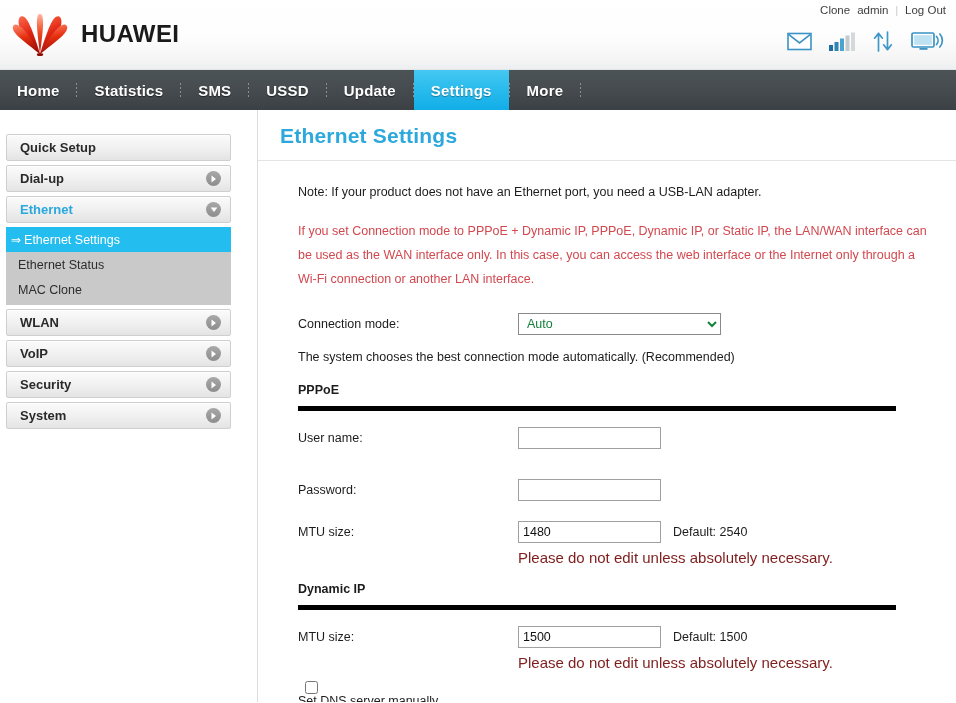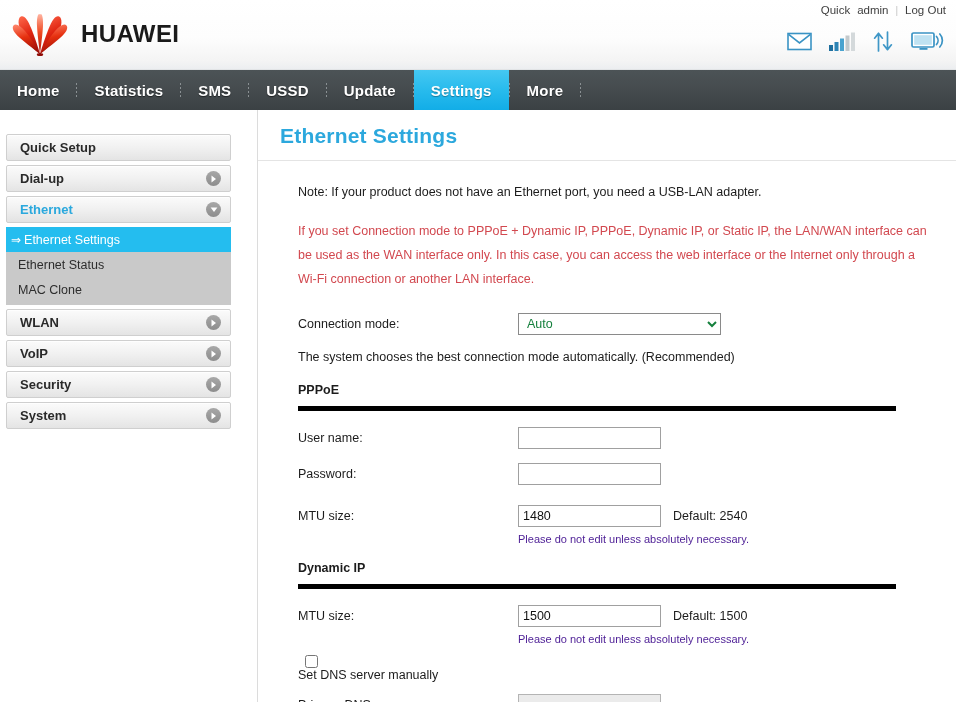--- a/index.html
+++ b/index.html
@@ -253,22 +253,22 @@
     color: #555;
   }
   .side-note {
     font-size: 12.5px;
     color: #1c1c1c;
     margin-left: 12px;
     padding-top: 4px;
     white-space: nowrap;
   }
   .helper {
-    font-size: 11px;
-    color: #4c1d95;
+    font-size: 15px;
+    color: #7f1d1d;
     margin: 6px 0 0 220px;
   }
 
   .section-head {
     font-size: 12.5px;
     font-weight: bold;
     color: #1c1c1c;
     margin: 16px 0 0 0;
     padding-bottom: 9px;
     border-bottom: 5px solid #000000;
@@ -323,21 +323,21 @@
         <path d="M32 41 C36 34 41 25 47 18 C52 12 56.5 10 58.5 12.5 C60.5 15 58.5 19.5 52 25 C45 31 37 37 32 41 Z" fill="url(#pr2)"></path>
         <path d="M32 41 C31 33 29.5 22 29 13 C28.6 5.5 29.8 1 31.2 1 C32 1 32.4 2 32.6 4 C32 16 32 30 32 41 Z" fill="url(#pr3)"></path>
         <path d="M32 41 C33 33 34.5 22 35 13 C35.4 5.5 34.2 1 32.8 1 C32.2 1 31.8 2 31.6 4 C32 16 32 30 32 41 Z" fill="url(#pr3)"></path>
         <ellipse cx="32" cy="41.4" rx="3.2" ry="1.5" fill="#8e0c06"></ellipse>
       </g>
     </svg>
     <span class="logo-text">HUAWEI</span>
   </div>
 
   <div class="header-links">
-    <a>Quick</a>
+    <a>Clone</a>
     <a>admin</a>
     <span class="hl-sep">|</span>
     <a>Log Out</a>
   </div>
 
   <div class="header-icons">
 
     <svg class="ico" width="25" height="19" viewBox="0 0 25 19">
       <rect x="1" y="1.5" width="23" height="16" fill="#ffffff" stroke="#3a93c4" stroke-width="1.6"></rect>
       <path d="M1.6 2.3 L12.5 11 L23.4 2.3" fill="none" stroke="#3a93c4" stroke-width="1.6"></path>
@@ -484,21 +484,21 @@
 
       <div class="section-head">PPPoE</div>
 
       <div class="frow after-head">
         <div class="flabel">User name:</div>
         <div class="fctrl">
           <input class="ftext" type="text" value="" style="">
         </div>
       </div>
 
-      <div class="frow" style="margin-top:14px;">
+      <div class="frow" style="margin-top:30px;">
         <div class="flabel">Password:</div>
         <div class="fctrl">
           <input class="ftext" type="password" value="" style="">
         </div>
       </div>
 
       <div class="frow" style="margin-top:20px;">
         <div class="flabel">MTU size:</div>
         <div class="fctrl" style="display:flex;align-items:flex-start;">
           <input class="ftext" type="text" value="1480" style="">

